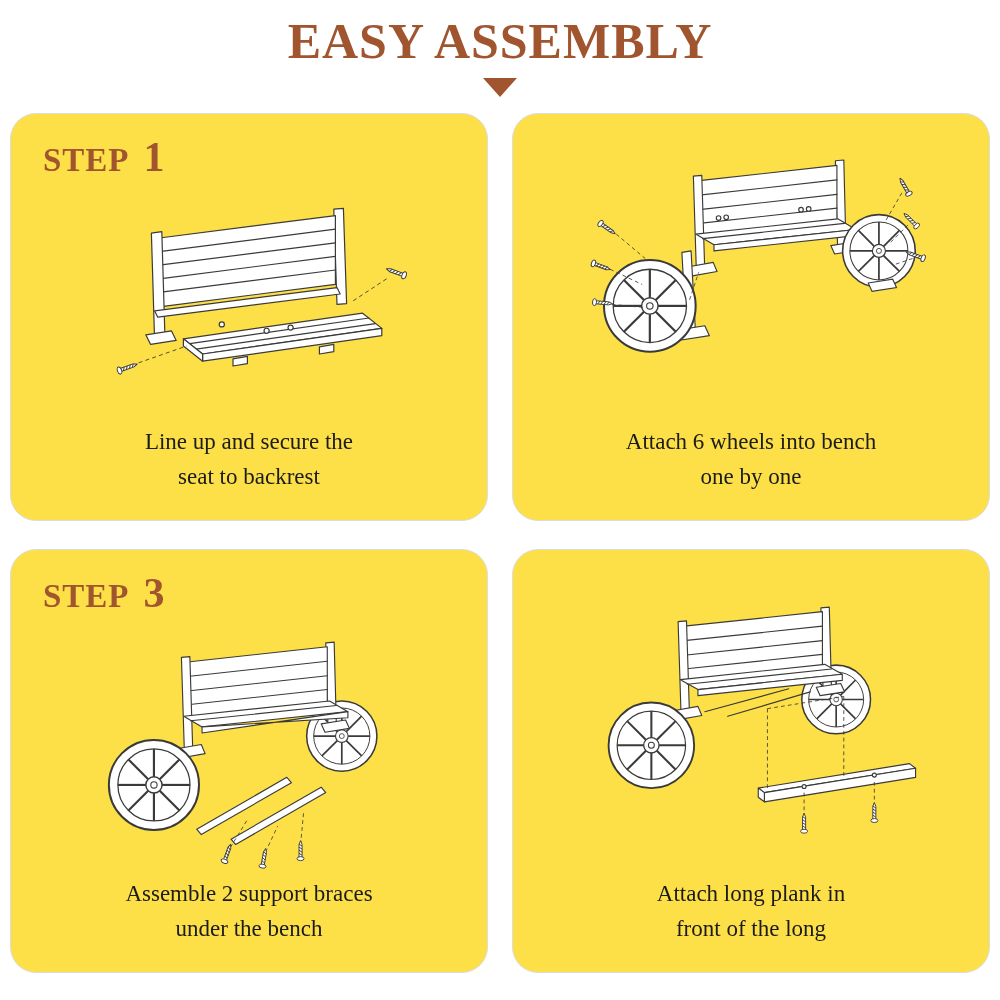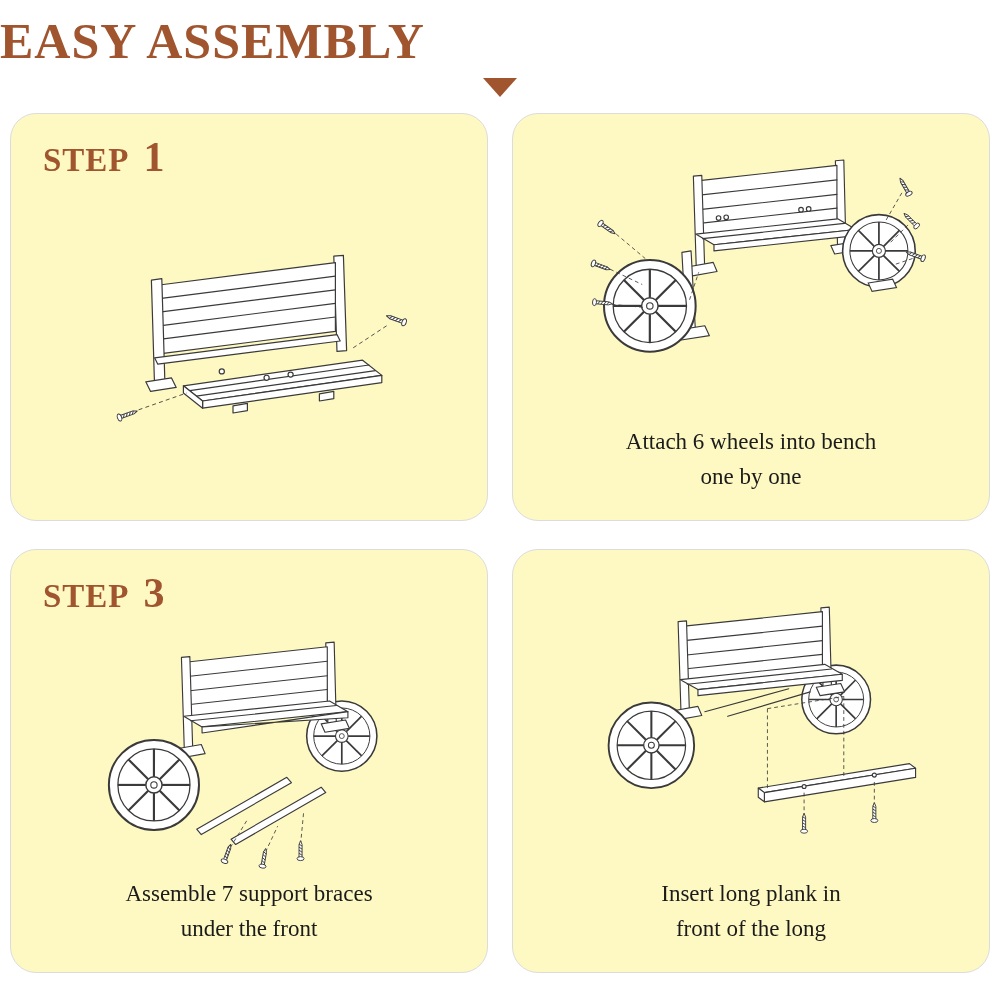--- a/index.html
+++ b/index.html
@@ -11,41 +11,42 @@
   }
   *{box-sizing:border-box;margin:0;padding:0;}
   html,body{background:var(--background);}
   body{
     width:1000px;height:1000px;margin:0 auto;
     font-family:"Liberation Serif","DejaVu Serif",serif;
     color:var(--text);
     overflow:hidden;
   }
   .title{
+    text-align:center;
     color:var(--accent);
     font-size:50px;
     font-weight:700;
     letter-spacing:1px;
     margin-top:12px;
   }
   .down-arrow{
     width:0;height:0;margin:8px auto 16px;
     border-left:17px solid transparent;
     border-right:17px solid transparent;
     border-top:19px solid var(--accent);
   }
   .grid{
     display:grid;
     grid-template-columns:1fr 1fr;
     grid-template-rows:408px 424px;
     gap:28px 24px;
     padding:0 10px;
   }
   .card{
-    background:#fef9c3;
+    background:#fde047;
     border:1.5px solid var(--card_border);
     border-radius:26px;
     display:flex;
     flex-direction:column;
     overflow:hidden;
   }
   .step-heading{
     padding:22px 0 0 32px;
     color:var(--accent);
     font-weight:700;
@@ -133,20 +134,24 @@
           <circle cx="282" cy="182" r="3.2"></circle>
         </g>
         <g stroke="#3a3a3a" stroke-width="1.1" stroke-dasharray="5 4" fill="none">
           <line x1="92" y1="226" x2="152" y2="205"></line>
           <line x1="402" y1="121" x2="358" y2="150"></line>
         </g>
         <use href="#screw" transform="translate(78,232) rotate(160)"></use>
         <use href="#screw" transform="translate(414,113) rotate(20)"></use>
       </svg>
     </div>
+    <p class="caption">
+      <span>Line up and secure the</span><br>
+      <span>seat to backrest</span>
+    </p>
   </section>
 
   <section class="card">
     <div class="illu-wrap">
       <svg class="illu" viewBox="0 0 460 330">
         <g fill="#fff" stroke="#3a3a3a" stroke-width="1.5" stroke-linejoin="round" stroke-linecap="round">
           <polygon points="341,22 352,21 355,140 344,141"></polygon>
           <polygon points="335,133 367,128 372,139 340,144"></polygon>
           <polygon points="163,48 343,28 343,104 163,124"></polygon>
           <g fill="none">
@@ -228,22 +233,22 @@
           <line x1="206" y1="298" x2="228" y2="262"></line>
           <line x1="252" y1="304" x2="268" y2="270"></line>
           <line x1="298" y1="294" x2="302" y2="252"></line>
         </g>
         <use href="#screw" transform="translate(202,306) rotate(110)"></use>
         <use href="#screw" transform="translate(250,312) rotate(100)"></use>
         <use href="#screw" transform="translate(298,302) rotate(90)"></use>
       </svg>
     </div>
     <p class="caption">
-      <span>Assemble 7 support braces</span><br>
-      <span>under the front</span>
+      <span>Assemble 2 support braces</span><br>
+      <span>under the bench</span>
     </p>
   </section>
 
   <section class="card">
     <div class="illu-wrap">
       <svg class="illu" viewBox="0 0 460 330">
         <use href="#wheel" transform="translate(342,146) scale(0.9)"></use>
         <g fill="#fff" stroke="#3a3a3a" stroke-width="1.5" stroke-linejoin="round" stroke-linecap="round">
           <polygon points="322,26 333,25 336,136 325,137"></polygon>
           <polygon points="316,130 348,125 353,136 321,141"></polygon>
@@ -276,18 +281,18 @@
           <line x1="352" y1="142" x2="352" y2="248"></line>
           <line x1="252" y1="158" x2="352" y2="142"></line>
           <line x1="300" y1="300" x2="300" y2="268"></line>
           <line x1="392" y1="286" x2="392" y2="252"></line>
         </g>
         <use href="#screw" transform="translate(300,308) rotate(90)"></use>
         <use href="#screw" transform="translate(392,294) rotate(90)"></use>
       </svg>
     </div>
     <p class="caption">
-      <span>Insert long plank in</span><br>
+      <span>Attach long plank in</span><br>
       <span>front of the long</span>
     </p>
   </section>
 
 </div>
 
 </body></html>

